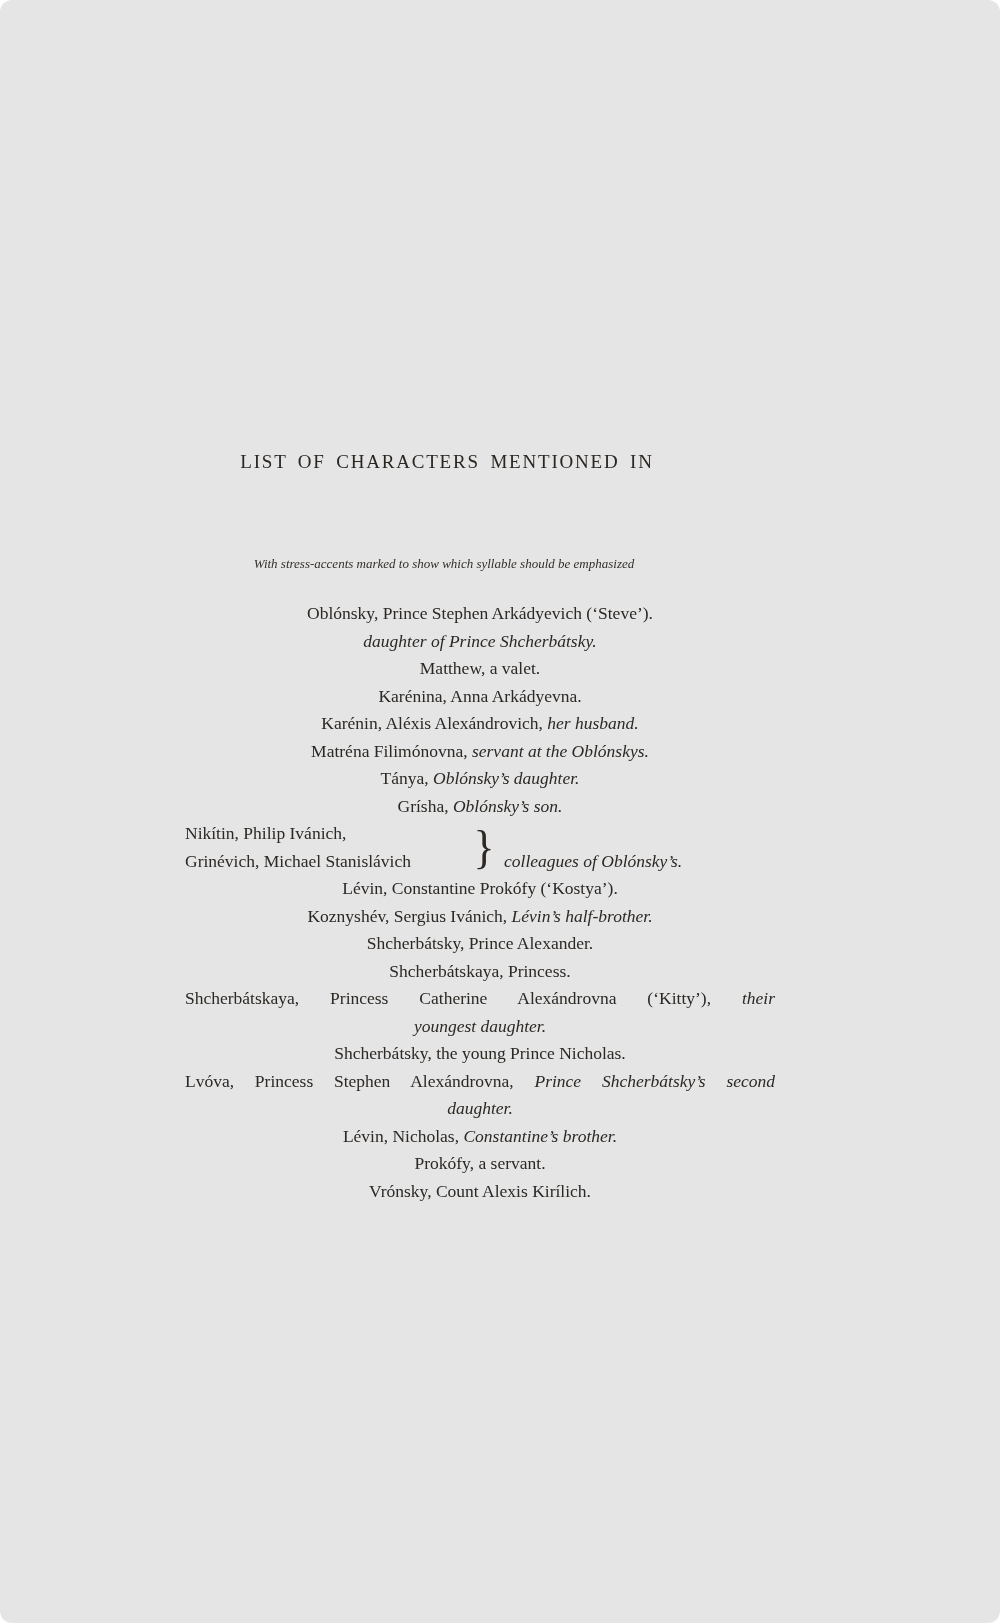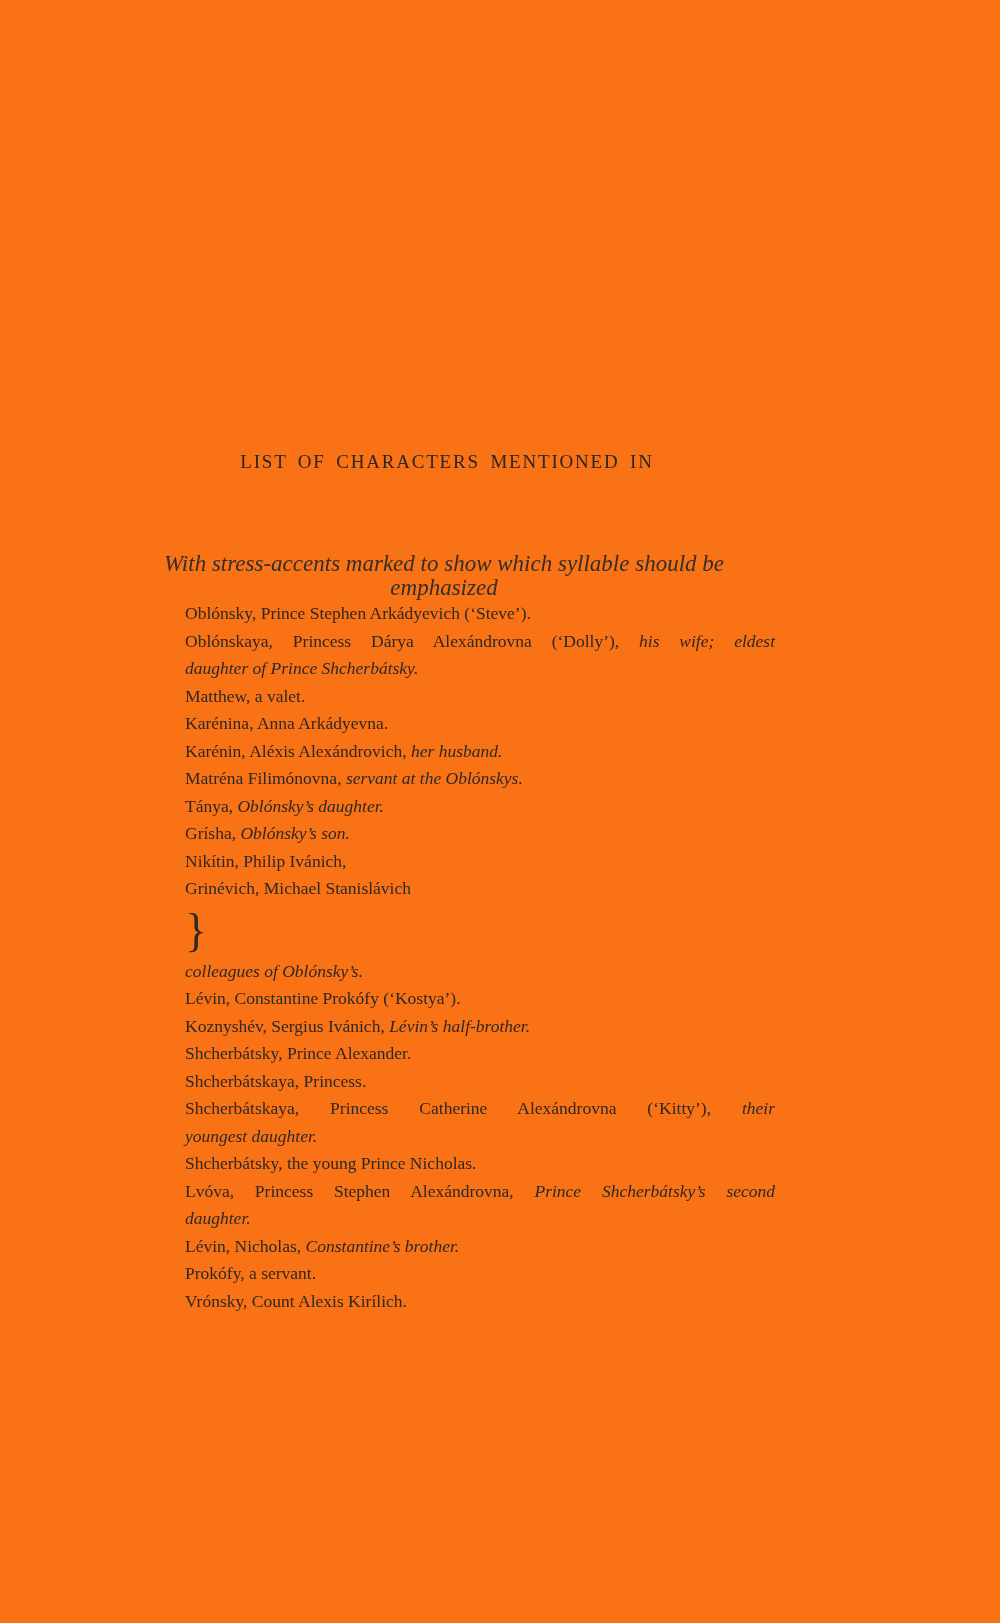--- a/index.html
+++ b/index.html
@@ -2,24 +2,25 @@
 <html><head>
 <meta charset="utf-8">
 <style>
   html, body { margin: 0; padding: 0; }
   body { background: #ffffff; }
 
   .page {
     position: relative;
     width: 1000px;
     height: 1623px;
-    background: #f97316;
+    background: #e5e5e5;
     font-family: "Liberation Serif", "DejaVu Serif", serif;
     color: #2c2824;
     overflow: hidden;
+    border-radius: 12px;
   }
 
   .title-block {
     position: absolute;
     top: 446px;
     left: 152px;
     width: 590px;
     text-align: center;
     font-size: 19px;
     line-height: 32px;
@@ -28,46 +29,45 @@
     color: #2a2622;
   }
 
   .subtitle {
     position: absolute;
     top: 552px;
     left: 149px;
     width: 590px;
     text-align: center;
     font-style: italic;
-    font-size: 23px;
+    font-size: 13px;
     line-height: 24px;
     color: #322e2a;
   }
 
   .entries {
     position: absolute;
     top: 600px;
     left: 185px;
     width: 590px;
     font-size: 17.5px;
     line-height: 27.5px;
   }
 
   .entry { margin: 0; }
-  .entry .line { min-height: 27.5px; }
+  .entry .line { min-height: 27.5px; text-align: center; }
   .entry .line.j {
     text-align: justify;
     text-align-last: justify;
   }
   .it { font-style: italic; }
 
   .brace-row {
     display: flex;
-    align-items: flex-start;
-    flex-direction: column;
+    align-items: flex-end;
   }
   .brace-left { width: 288px; flex: 0 0 auto; }
   .brace-left div { height: 27.5px; }
   .brace-glyph {
     flex: 0 0 auto;
     font-size: 46px;
     line-height: 55px;
     font-weight: 400;
     transform: scaleX(0.95);
     margin-right: 9px;
@@ -84,21 +84,20 @@
     <div>LIST OF CHARACTERS MENTIONED IN</div>
   </div>
 
   <div class="subtitle">With stress-accents marked to show which syllable should be emphasized</div>
 
   <div class="entries">
       <div class="entry">
         <div class="line"><span>Oblónsky, Prince Stephen Arkádyevich (‘Steve’).</span></div>
       </div>
       <div class="entry">
-        <div class="line j"><span>Oblónskaya, Princess Dárya Alexándrovna (‘Dolly’), </span><span class="it">his wife; eldest</span></div>
         <div class="line"><span class="it">daughter of Prince Shcherbátsky.</span></div>
       </div>
       <div class="entry">
         <div class="line"><span>Matthew, a valet.</span></div>
       </div>
       <div class="entry">
         <div class="line"><span>Karénina, Anna Arkádyevna.</span></div>
       </div>
       <div class="entry">
         <div class="line"><span>Karénin, Aléxis Alexándrovich, </span><span class="it">her husband.</span></div>

